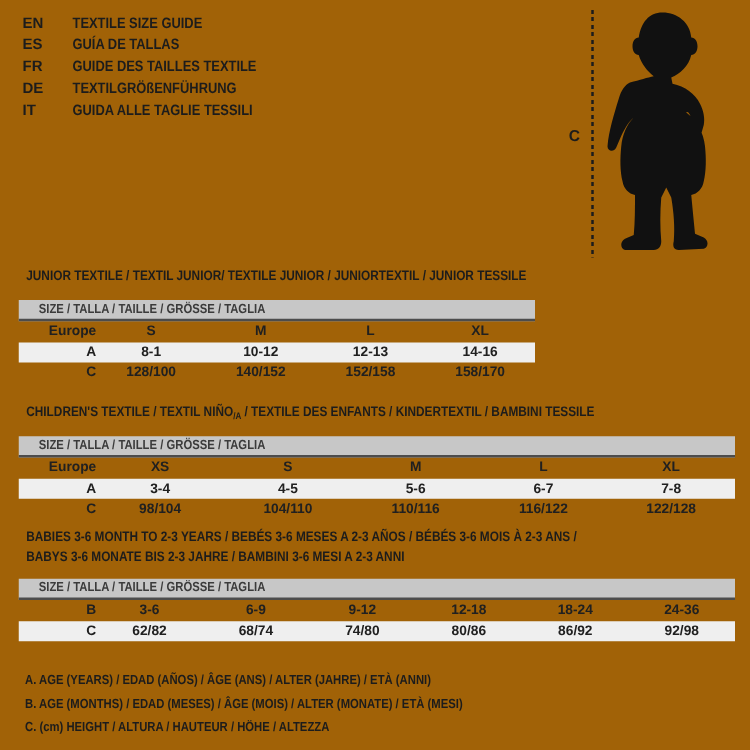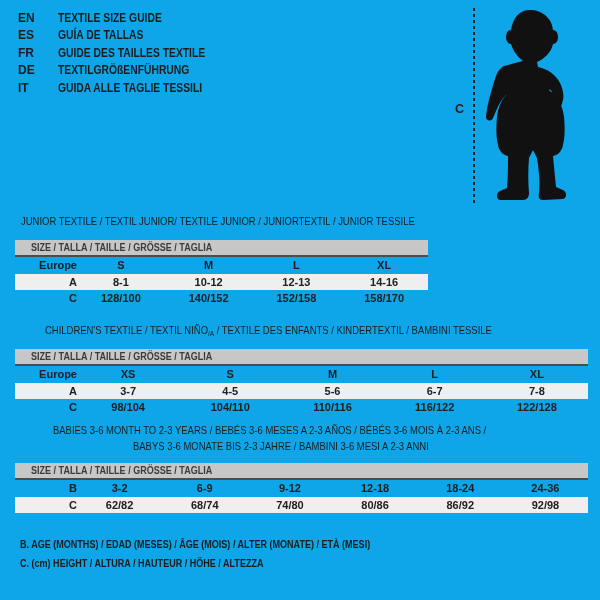--- a/index.html
+++ b/index.html
@@ -1,33 +1,33 @@
 <!DOCTYPE html>
 <html><head>
 <meta charset="utf-8">
 <style>
   html,body{margin:0;padding:0;background:#fff;}
   .canvas{
-    position:relative;width:600px;height:600px;background:#0ea5e9;overflow:hidden;
+    position:relative;width:600px;height:600px;background:#a16207;overflow:hidden;
     font-family:"Liberation Sans",sans-serif;color:#1c1c1c;
     --bar:#c7c7c7;--rule:#4c4c4c;--shade:#efefef;
   }
   .cond{display:inline-block;transform:scaleX(.86);transform-origin:0 50%;white-space:nowrap;}
   
   .langs{position:absolute;left:18px;top:9px;}
   .lang-row{display:flex;height:17.5px;align-items:center;font-weight:700;font-size:12px;}
   .lang-code{width:40px;flex:0 0 40px;}
   
   .dash-line{position:absolute;left:473px;top:8px;width:2px;height:198px;
     background:repeating-linear-gradient(to bottom,#1c1c1c 0 3px,transparent 3px 6px);}
   .c-label{position:absolute;left:455px;top:102px;font-weight:700;font-size:12.5px;}
   svg.baby{position:absolute;left:473px;top:5px;}
   
   .section{position:absolute;}
-  .sec-title{font-weight:400;font-size:11px;line-height:15.5px;margin-left:6px;text-align:center;}
+  .sec-title{font-weight:700;font-size:11px;line-height:15.5px;margin-left:6px;}
   .sec-title .sub{font-size:7.5px;vertical-align:-2px;}
   .size-table{position:absolute;left:0;}
   .bar{background:var(--bar);border-bottom:2px solid var(--rule);height:15px;line-height:15px;
     padding-left:16px;font-weight:700;font-size:10.5px;color:#3b3b3b;}
   .trow{display:grid;height:16.5px;align-items:center;font-size:11px;font-weight:700;color:#202020;}
   .trow .cell{text-align:center;}
   .trow .label{text-align:right;padding-left:7px;}
   .trow.shaded{background:var(--shade);}
   
   .footnotes{position:absolute;left:20px;top:535px;}
@@ -146,21 +146,21 @@
         <div class="trow" style="grid-template-columns: 62px repeat(5, 1fr);">
           <div class="cell label">Europe</div>
           <div class="cell">XS</div>
           <div class="cell">S</div>
           <div class="cell">M</div>
           <div class="cell">L</div>
           <div class="cell">XL</div>
         </div>
         <div class="trow shaded" style="grid-template-columns: 62px repeat(5, 1fr);">
           <div class="cell label">A</div>
-          <div class="cell">3-7</div>
+          <div class="cell">3-4</div>
           <div class="cell">4-5</div>
           <div class="cell">5-6</div>
           <div class="cell">6-7</div>
           <div class="cell">7-8</div>
         </div>
         <div class="trow" style="grid-template-columns: 62px repeat(5, 1fr);">
           <div class="cell label">C</div>
           <div class="cell">98/104</div>
           <div class="cell">104/110</div>
           <div class="cell">110/116</div>
@@ -169,37 +169,38 @@
         </div>
       </div>
   </div>
 
   <div class="section" style="left:15px;top:423px;width:573px;">
     <div class="sec-title"><span class="cond"><span>BABIES 3-6 MONTH TO 2-3 YEARS / BEBÉS 3-6 MESES A 2-3 AÑOS / BÉBÉS 3-6 MOIS À 2-3 ANS /</span></span><div><span class="cond">BABYS 3-6 MONATE BIS 2-3 JAHRE / BAMBINI 3-6 MESI A 2-3 ANNI</span></div></div>
     <div class="size-table" style="top:40px;width:573px;">
         <div class="bar"><span class="cond">SIZE / TALLA / TAILLE / GRÖSSE / TAGLIA</span></div>
         <div class="trow" style="grid-template-columns: 62px repeat(6, 1fr);">
           <div class="cell label">B</div>
-          <div class="cell">3-2</div>
+          <div class="cell">3-6</div>
           <div class="cell">6-9</div>
           <div class="cell">9-12</div>
           <div class="cell">12-18</div>
           <div class="cell">18-24</div>
           <div class="cell">24-36</div>
         </div>
         <div class="trow shaded" style="grid-template-columns: 62px repeat(6, 1fr);">
           <div class="cell label">C</div>
           <div class="cell">62/82</div>
           <div class="cell">68/74</div>
           <div class="cell">74/80</div>
           <div class="cell">80/86</div>
           <div class="cell">86/92</div>
           <div class="cell">92/98</div>
         </div>
       </div>
   </div>
 
   <div class="footnotes">
+      <div class="fn"><span class="cond">A. AGE (YEARS) / EDAD (AÑOS) / ÂGE (ANS) / ALTER (JAHRE) / ETÀ (ANNI)</span></div>
       <div class="fn"><span class="cond">B. AGE (MONTHS) / EDAD (MESES) / ÂGE (MOIS) / ALTER (MONATE) / ETÀ (MESI)</span></div>
       <div class="fn"><span class="cond">C. (cm) HEIGHT / ALTURA / HAUTEUR / HÖHE / ALTEZZA</span></div>
     </div>
 
 </div>
 
 </body></html>

